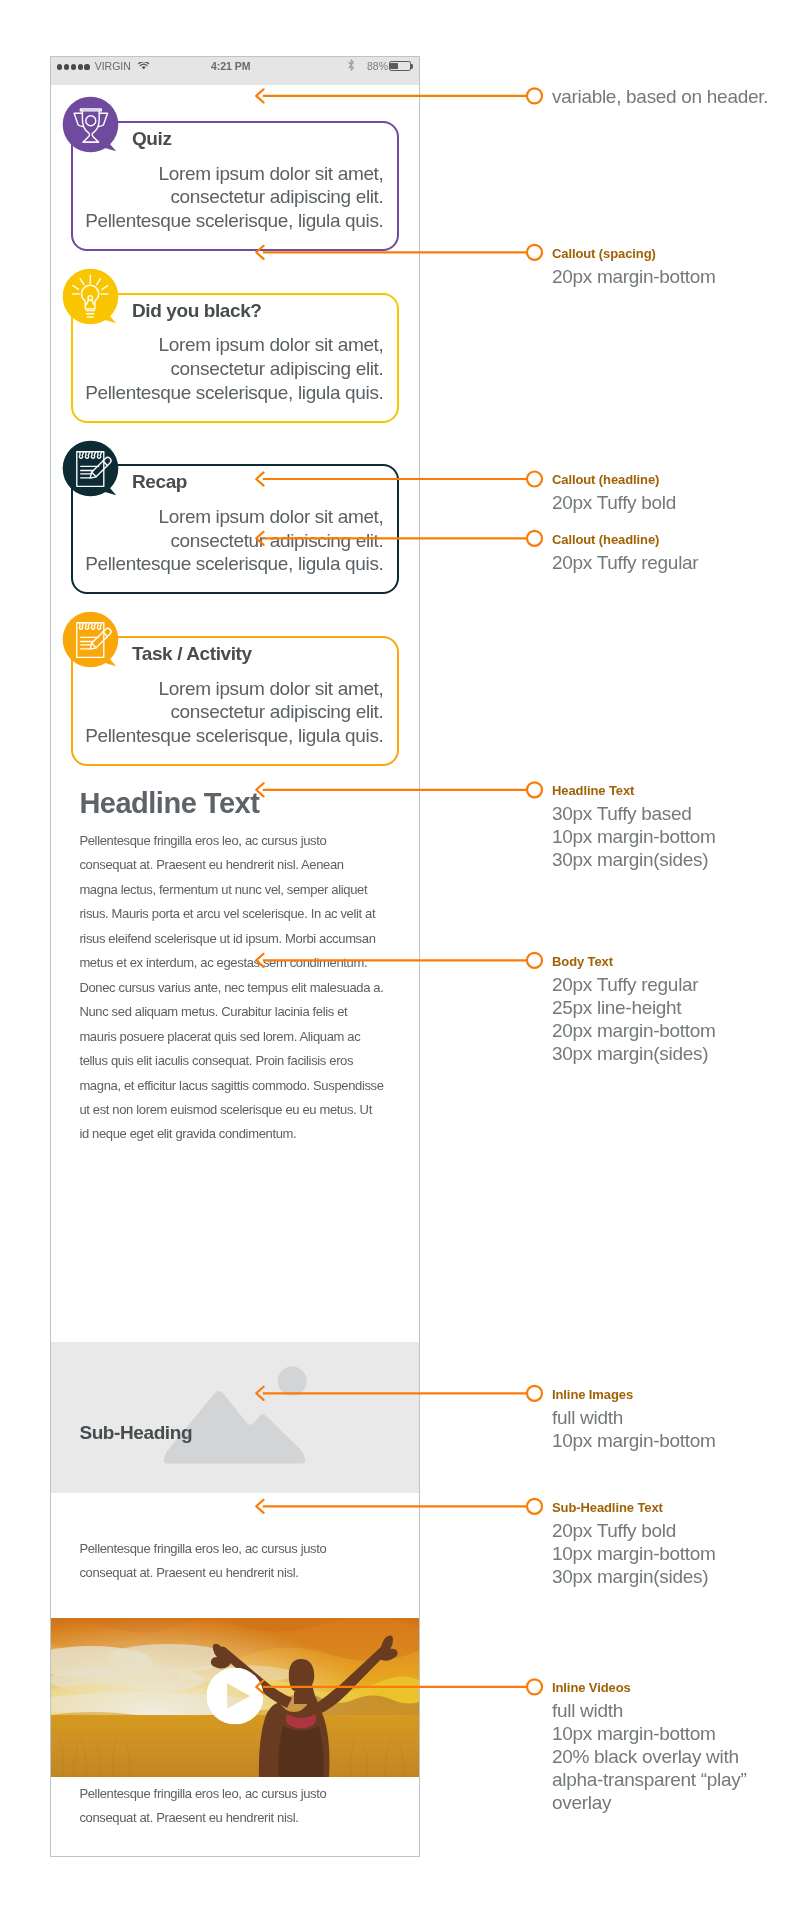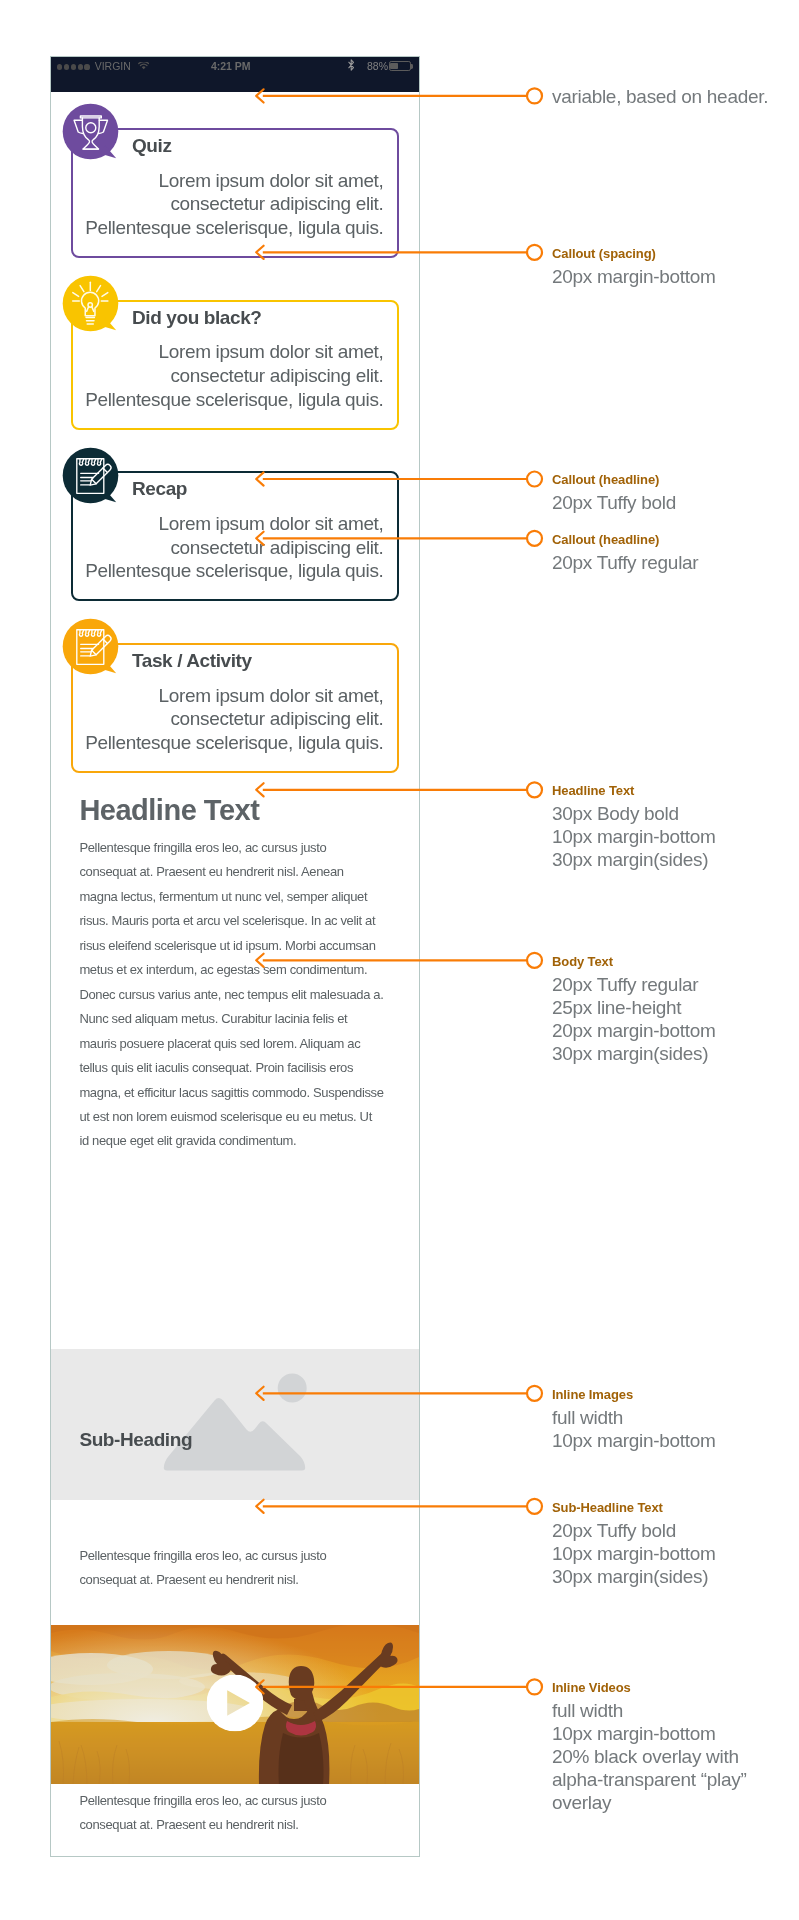--- a/index.html
+++ b/index.html
@@ -6,40 +6,40 @@
   html,body{margin:0;padding:0;}
   body{width:799px;height:1920px;background:#ffffff;
        font-family:"DejaVu Sans",sans-serif;overflow:hidden;
        -webkit-font-smoothing:antialiased;}
   #root{position:relative;width:799px;height:1920px;}
 
   
   .phone{position:absolute;left:50px;top:56px;width:370px;height:1801px;
          background:#fff;border:1px solid #b6c8c5;box-sizing:border-box;overflow:hidden;}
 
-  .statusbar{height:35px;background:#0f172a;position:relative;}
+  .statusbar{height:28px;background:#e5e5e5;position:relative;}
   .sb-dots{position:absolute;left:6.2px;top:7.4px;display:flex;gap:1.6px;align-items:center;}
   .sb-dot{width:5.2px;height:5.2px;border-radius:50%;background:#4a4a4a;}
   .sb-carrier{position:absolute;left:43.7px;top:3.3px;font-family:"Liberation Sans",sans-serif;
               font-size:10.5px;color:#6a6a6a;}
   .sb-wifi{position:absolute;left:86.9px;top:5.1px;line-height:0;}
   .sb-time{position:absolute;left:159.9px;top:3.3px;font-family:"Liberation Sans",sans-serif;
            font-size:10.5px;color:#6a6a6a;font-weight:bold;}
   .sb-bt{position:absolute;left:296.7px;top:2.2px;line-height:0;}
   .sb-pct{position:absolute;left:316px;top:3.3px;font-family:"Liberation Sans",sans-serif;
           font-size:10.5px;color:#808080;}
   .batt{position:absolute;left:338.1px;top:3.7px;width:21.9px;height:10.1px;
         border:1.3px solid #5c5c5c;border-radius:2.2px;box-sizing:border-box;padding:0.9px 0.9px 0.9px 0;}
   .batt .fill{display:block;height:100%;background:#5c5c5c;border-radius:0.8px;width:40%;}
   .batt:after{content:"";position:absolute;right:-2.8px;top:2.8px;width:2.4px;height:4.4px;
               background:#5c5c5c;border-radius:0 1.4px 1.4px 0;}
 
   
   .screen{padding:0;}
-  .callout{position:relative;margin:0 20.4px 41.6px 20.4px;border:2px solid #000;border-radius:8px;
+  .callout{position:relative;margin:0 20.4px 41.6px 20.4px;border:2px solid #000;border-radius:16px;
            background:#fff;box-sizing:border-box;height:130px;}
   .callout.first{margin-top:36px;}
   .co-icon{position:absolute;left:-14.4px;top:-29.7px;width:62px;height:62px;}
   .co-head{font-family:"Liberation Sans",sans-serif;font-weight:bold;font-size:19px;letter-spacing:-0.4px;
            color:#474c4f;position:absolute;left:58.6px;top:5px;white-space:nowrap;}
   .co-body{font-family:"Liberation Sans",sans-serif;font-size:19px;letter-spacing:-0.35px;line-height:23.6px;
            color:#5b6164;position:absolute;left:6.1px;top:38.8px;width:304px;text-align:right;}
 
   
   .screen{position:relative;display:flow-root;}
@@ -324,21 +324,21 @@
       <div class="ann" style="top:468.3px">
         <div class="ann-title">Callout (headline)</div>
         <div class="ann-line">20px Tuffy bold</div>
       </div>
       <div class="ann" style="top:527.5999999999999px">
         <div class="ann-title">Callout (headline)</div>
         <div class="ann-line">20px Tuffy regular</div>
       </div>
       <div class="ann" style="top:779.0999999999999px">
         <div class="ann-title">Headline Text</div>
-        <div class="ann-line">30px Body bold</div>
+        <div class="ann-line">30px Tuffy based</div>
         <div class="ann-line">10px margin-bottom</div>
         <div class="ann-line">30px margin(sides)</div>
       </div>
       <div class="ann" style="top:949.5999999999999px">
         <div class="ann-title">Body Text</div>
         <div class="ann-line">20px Tuffy regular</div>
         <div class="ann-line">25px line-height</div>
         <div class="ann-line">20px margin-bottom</div>
         <div class="ann-line">30px margin(sides)</div>
       </div>

